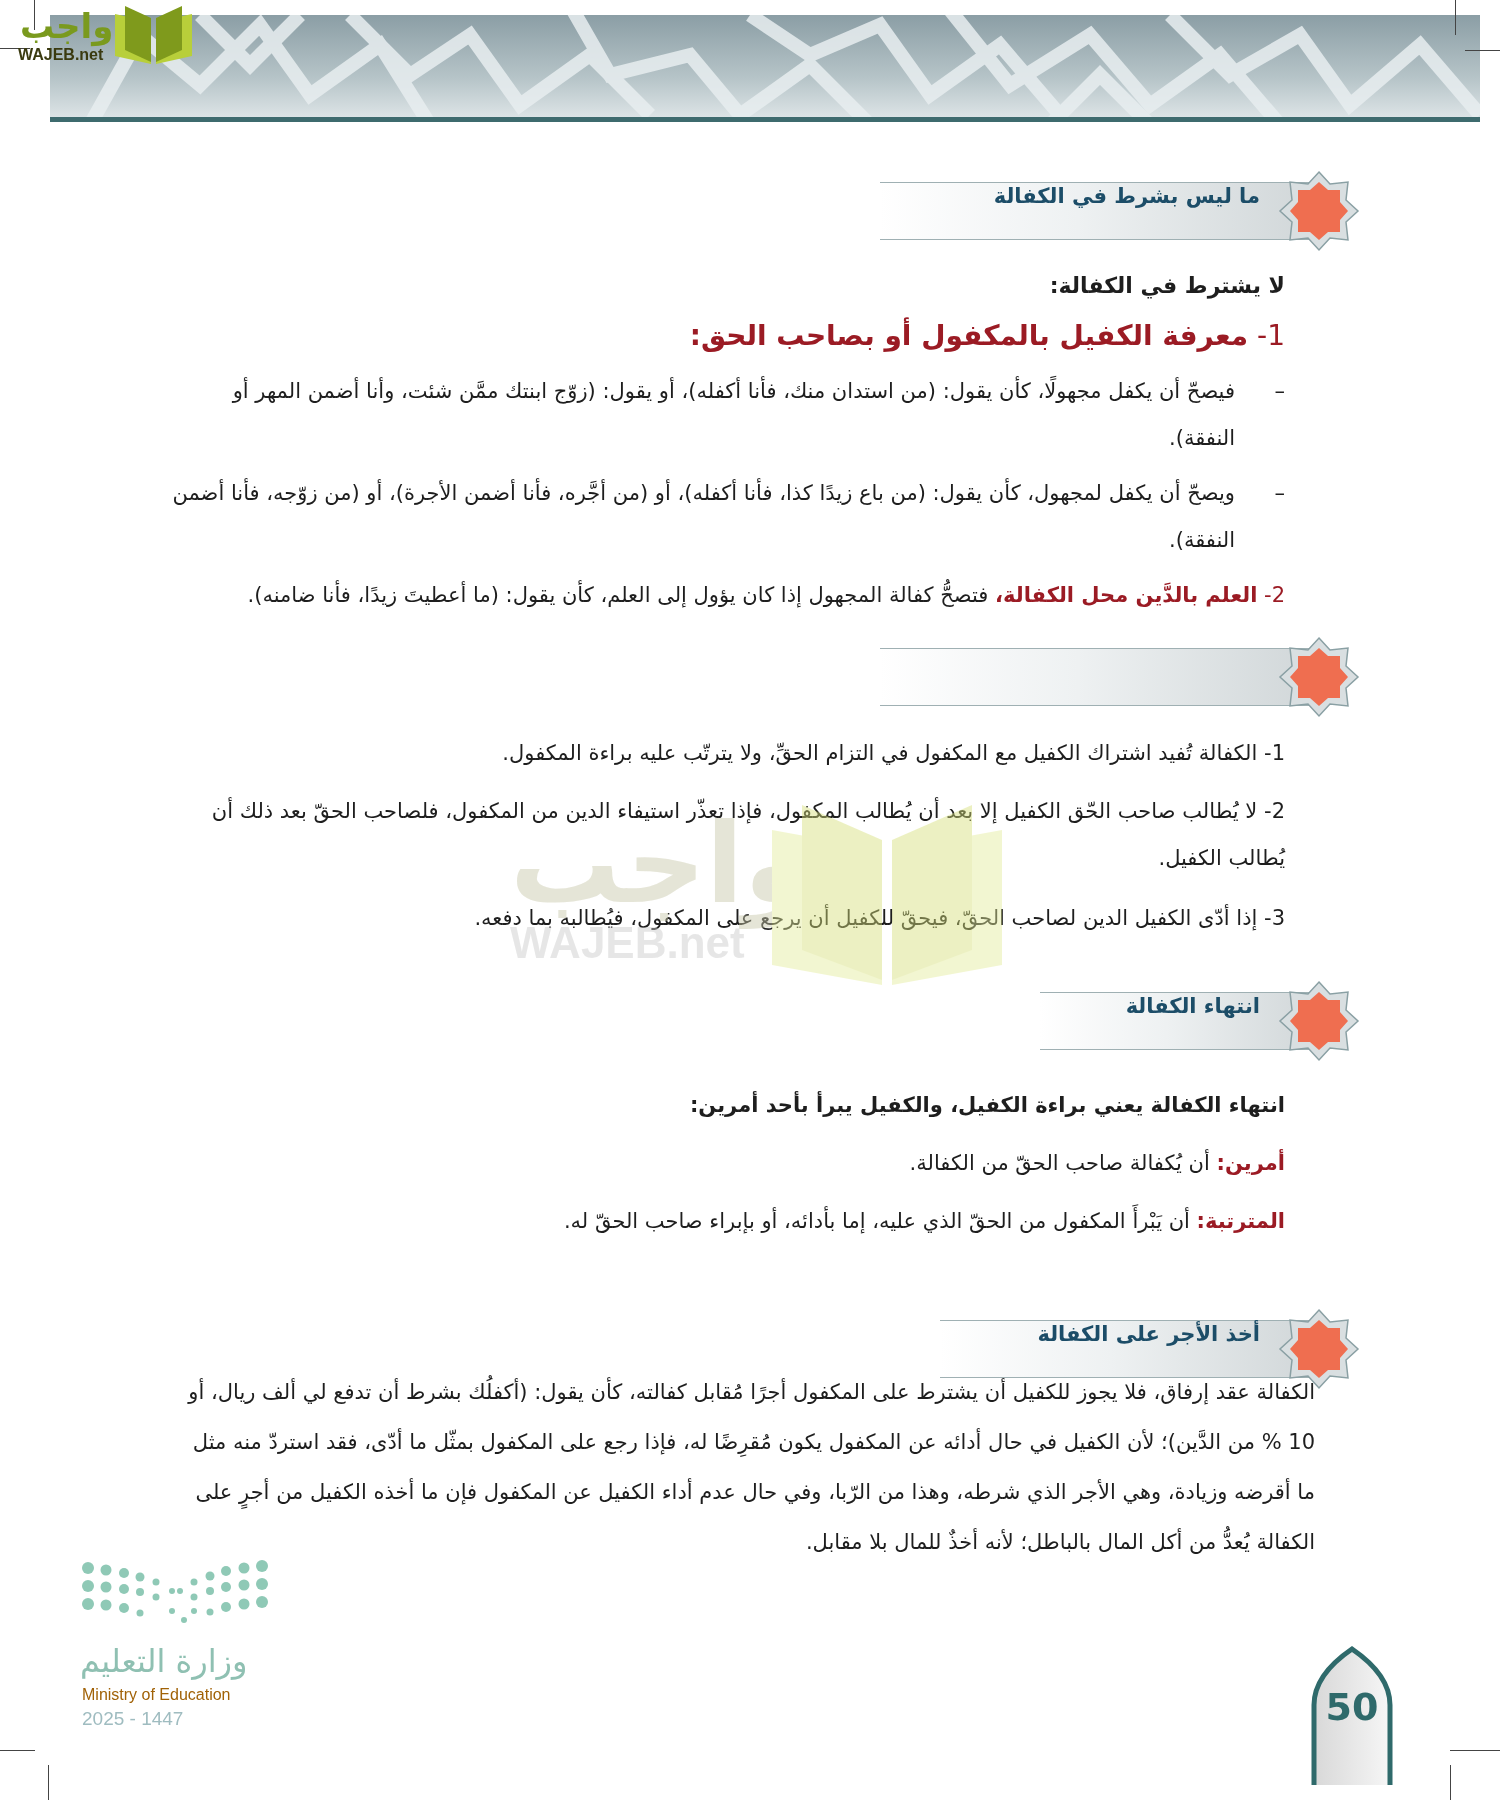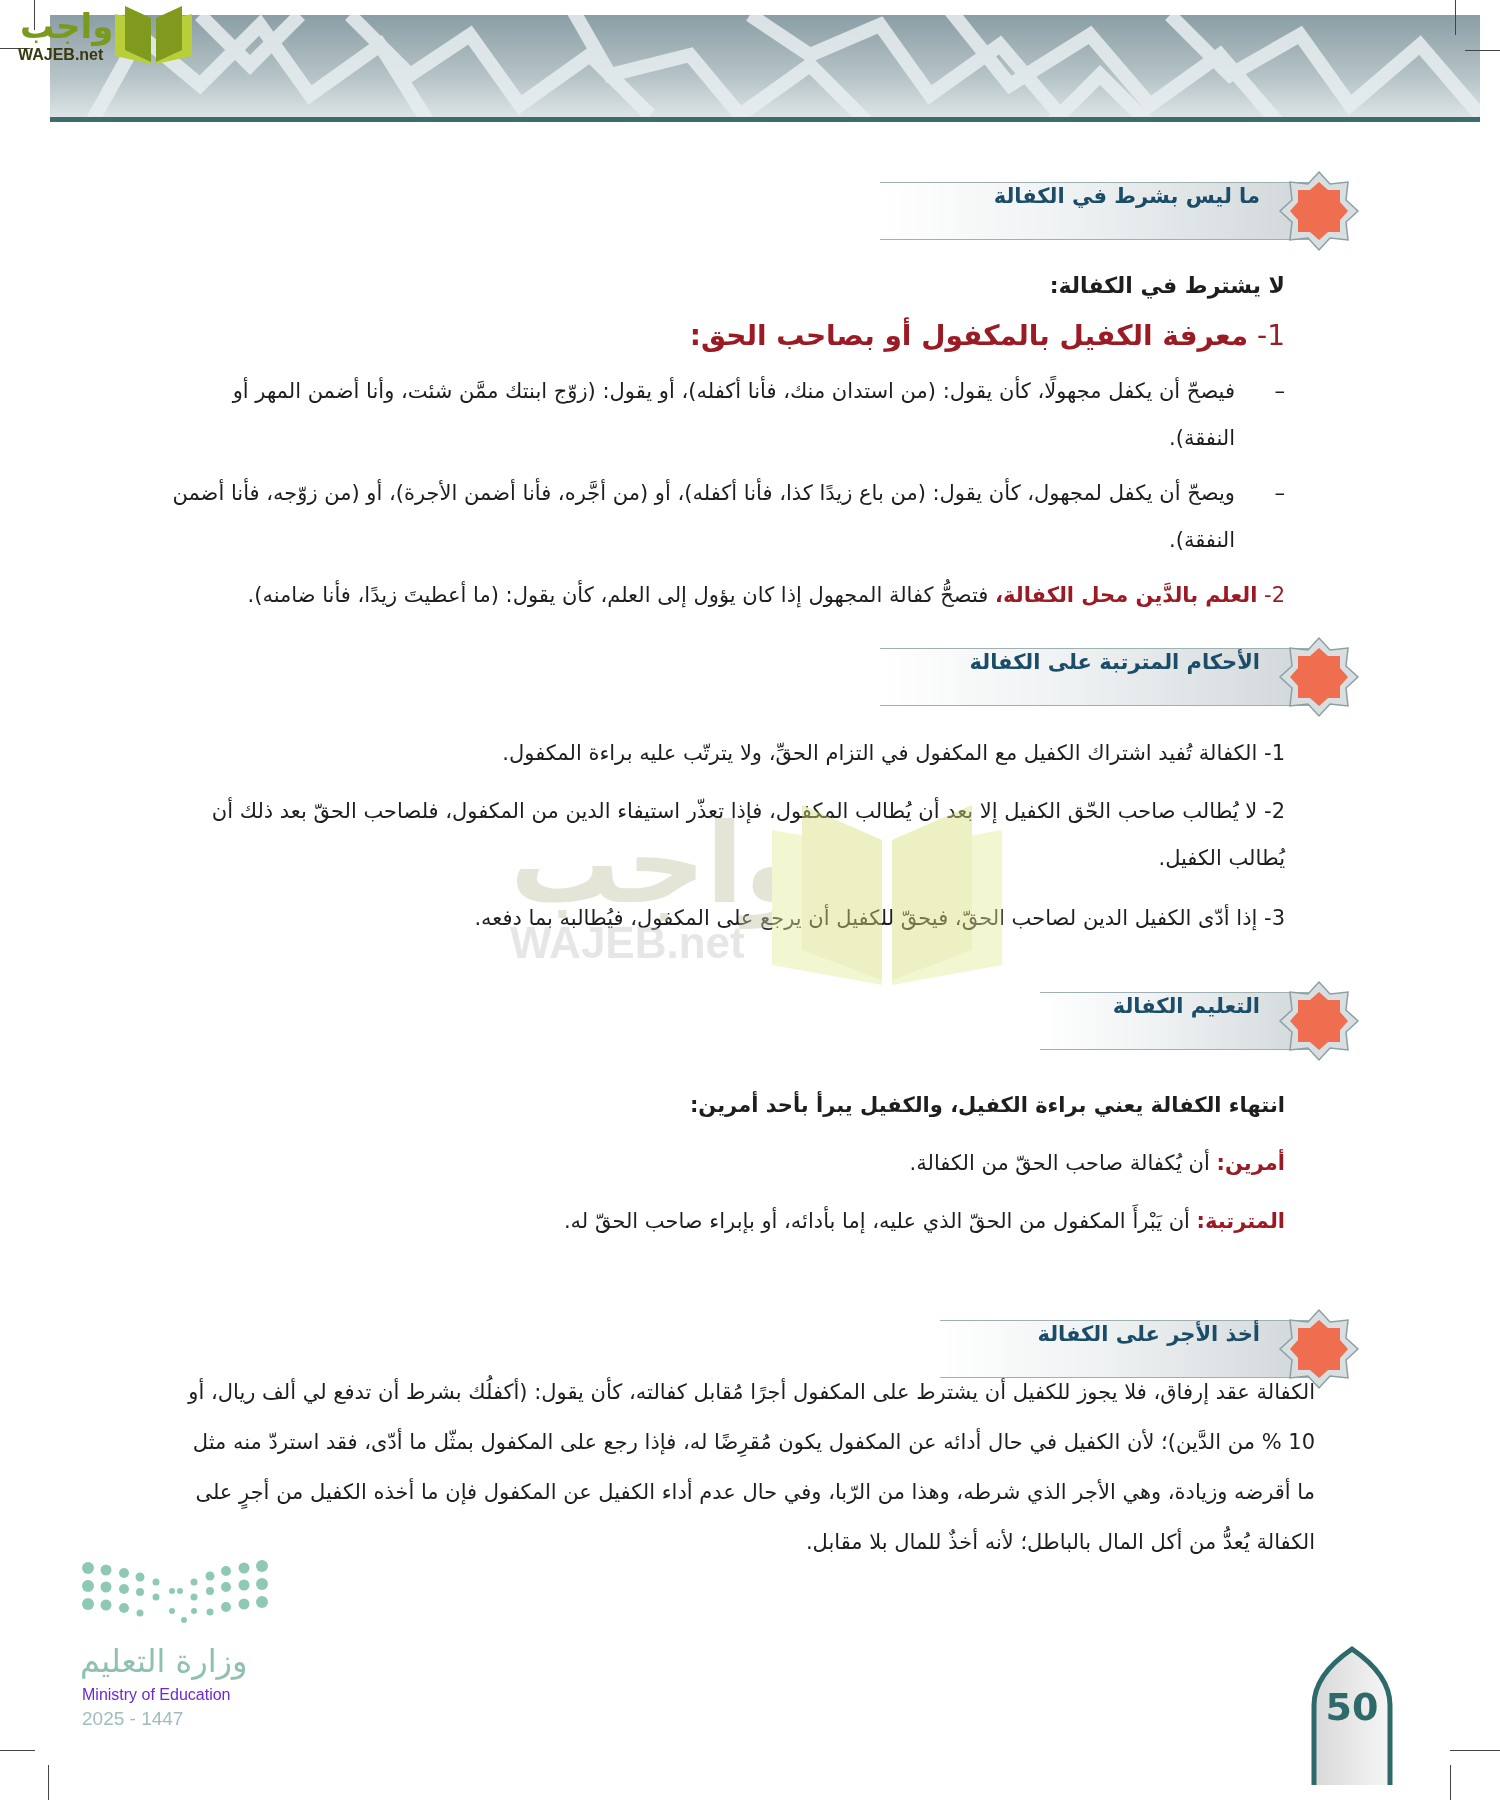--- a/index.html
+++ b/index.html
@@ -28,21 +28,21 @@
   .red { color:#9b1b24; font-weight:bold; }
   .num { color:#9b1b24; }
   .dash { position:absolute; right:0; }
 
   .watermark { position:absolute; left:510px; top:800px; width:500px; height:190px; opacity:0.45; pointer-events:none; }
   .wm-ar { position:absolute; left:0; top:0; font-size:110px; font-weight:bold; color:#c7c7a8; direction:rtl; }
   .wm-en { position:absolute; left:0; top:118px; font-size:44px; font-weight:bold; color:#c9c9c9; font-family:"Liberation Sans", sans-serif; }
 
   .moe { position:absolute; left:80px; top:1560px; width:200px; }
   .moe-ar { position:absolute; left:0; top:82px; font-size:32px; color:#8fc0b2; direction:rtl; width:190px; text-align:left; }
-  .moe-en { position:absolute; left:2px; top:126px; font-size:16px; color:#6d28d9; font-family:"Liberation Sans", sans-serif; white-space:nowrap; }
+  .moe-en { position:absolute; left:2px; top:126px; font-size:16px; color:#a16207; font-family:"Liberation Sans", sans-serif; white-space:nowrap; }
   .moe-yr { position:absolute; left:2px; top:148px; font-size:19px; color:#9fbcc0; font-family:"Liberation Sans", sans-serif; white-space:nowrap; }
 
   .page-num { position:absolute; left:1310px; top:1645px; width:84px; height:140px; }
   .page-num span { position:absolute; left:0; width:84px; top:40px; text-align:center; font-size:38px; font-weight:bold;
         color:#2f6a6b; font-family:"DejaVu Sans", sans-serif; }
 </style>
 </head>
 <body>
 
 <div class="banner">
@@ -106,21 +106,20 @@
 </div>
 
 <div class="p" style="right:215px;top:572px;width:1140px;">
   <span class="num">2-</span>
   <span class="red">العلم بالدَّين محل الكفالة،</span>
   <span>فتصحُّ كفالة المجهول إذا كان يؤول إلى العلم، كأن يقول: (ما أعطيتَ زيدًا، فأنا ضامنه).</span>
 </div>
 
 <div class="section-head" style="top:636px;width:520px;">
   <div class="plate" style="width:440px"></div>
-  <span class="title">الأحكام المترتبة على الكفالة</span>
   <svg width="82" height="82" viewBox="0 0 82 82">
     <polygon points="41,2 52,14 70,12 68,30 80,41 68,52 70,70 52,68 41,80 30,68 12,70 14,52 2,41 14,30 12,12 30,14" fill="#d9dfe1" stroke="#8aa0a4" stroke-width="1.5"></polygon>
     <polygon points="41,12 50,20 62,20 62,32 70,41 62,50 62,62 50,62 41,70 32,62 20,62 20,50 12,41 20,32 20,20 32,20" fill="#ef6e50"></polygon>
   </svg>
 </div>
 
 <div class="p" style="right:215px;top:730px;width:1100px;">
   <span>1-</span>
   <span>الكفالة تُفيد اشتراك الكفيل مع المكفول في التزام الحقِّ، ولا يترتّب عليه براءة المكفول.</span>
 </div>
@@ -139,21 +138,21 @@
     <path d="M0 30 L110 50 L110 185 L0 165 Z" fill="#e4ec9a"></path>
     <path d="M230 30 L120 50 L120 185 L230 165 Z" fill="#e4ec9a"></path>
     <path d="M30 5 L110 40 L110 180 L30 150 Z" fill="#d6e07a"></path>
     <path d="M200 5 L120 40 L120 180 L200 150 Z" fill="#d6e07a"></path>
   </svg>
   <span class="wm-en">WAJEB.net</span>
 </div>
 
 <div class="section-head" style="top:980px;width:360px;">
   <div class="plate" style="width:280px"></div>
-  <span class="title">التعليم الكفالة</span>
+  <span class="title">انتهاء الكفالة</span>
   <svg width="82" height="82" viewBox="0 0 82 82">
     <polygon points="41,2 52,14 70,12 68,30 80,41 68,52 70,70 52,68 41,80 30,68 12,70 14,52 2,41 14,30 12,12 30,14" fill="#d9dfe1" stroke="#8aa0a4" stroke-width="1.5"></polygon>
     <polygon points="41,12 50,20 62,20 62,32 70,41 62,50 62,62 50,62 41,70 32,62 20,62 20,50 12,41 20,32 20,20 32,20" fill="#ef6e50"></polygon>
   </svg>
 </div>
 
 <div class="p bold" style="right:215px;top:1082px;">انتهاء الكفالة يعني براءة الكفيل، والكفيل يبرأ بأحد أمرين:</div>
 <div class="p" style="right:215px;top:1140px;">
   <span class="red">أمرين:</span>
   <span>أن يُكفالة صاحب الحقّ من الكفالة.</span>

